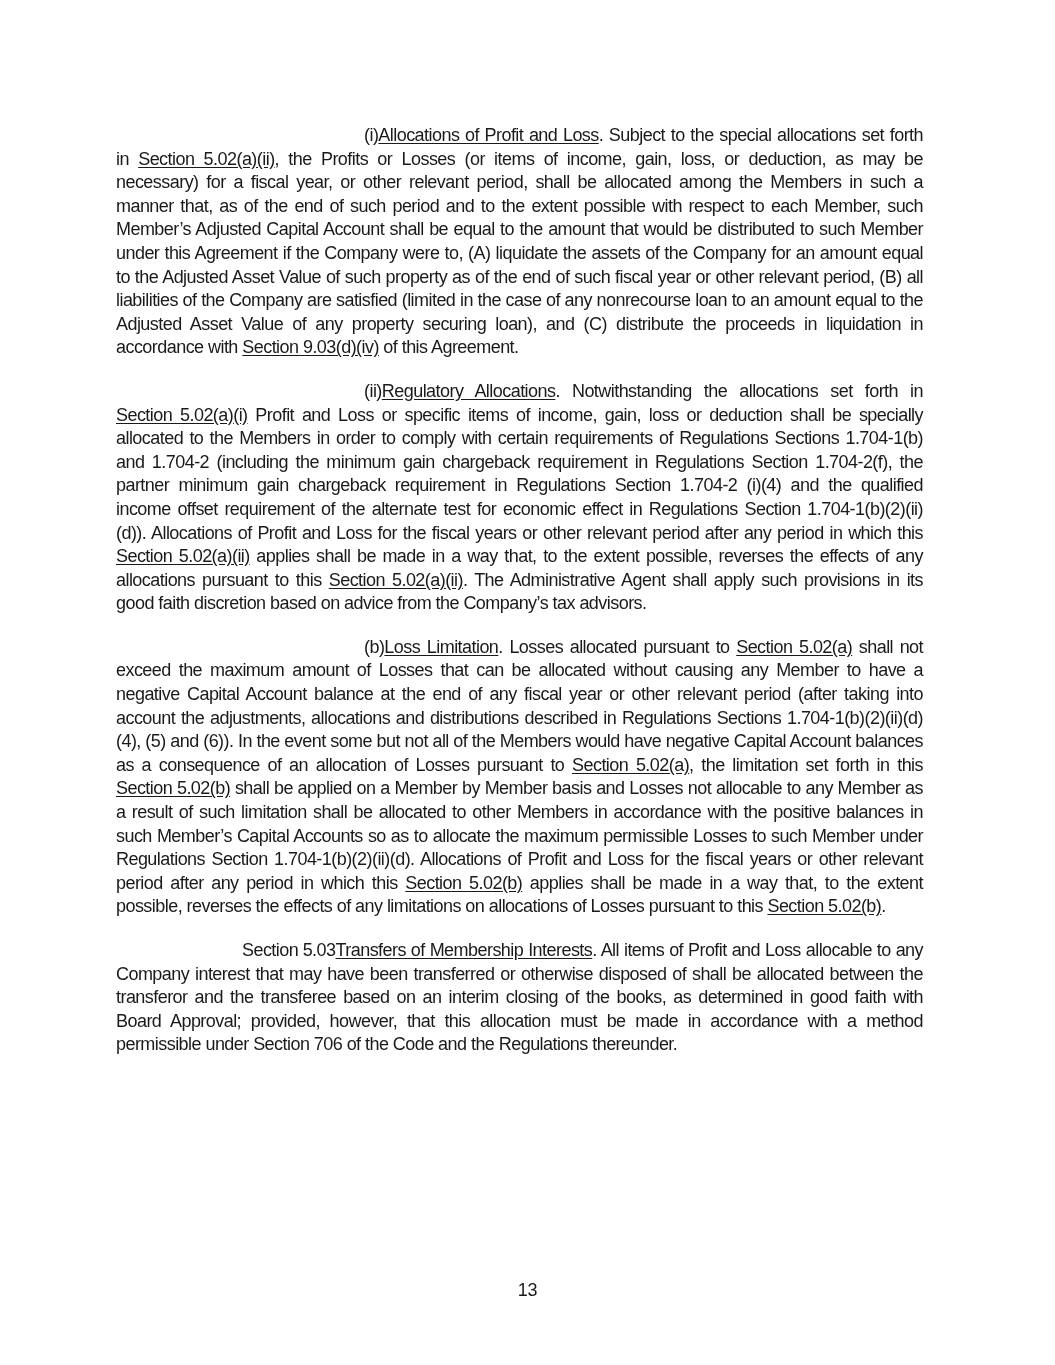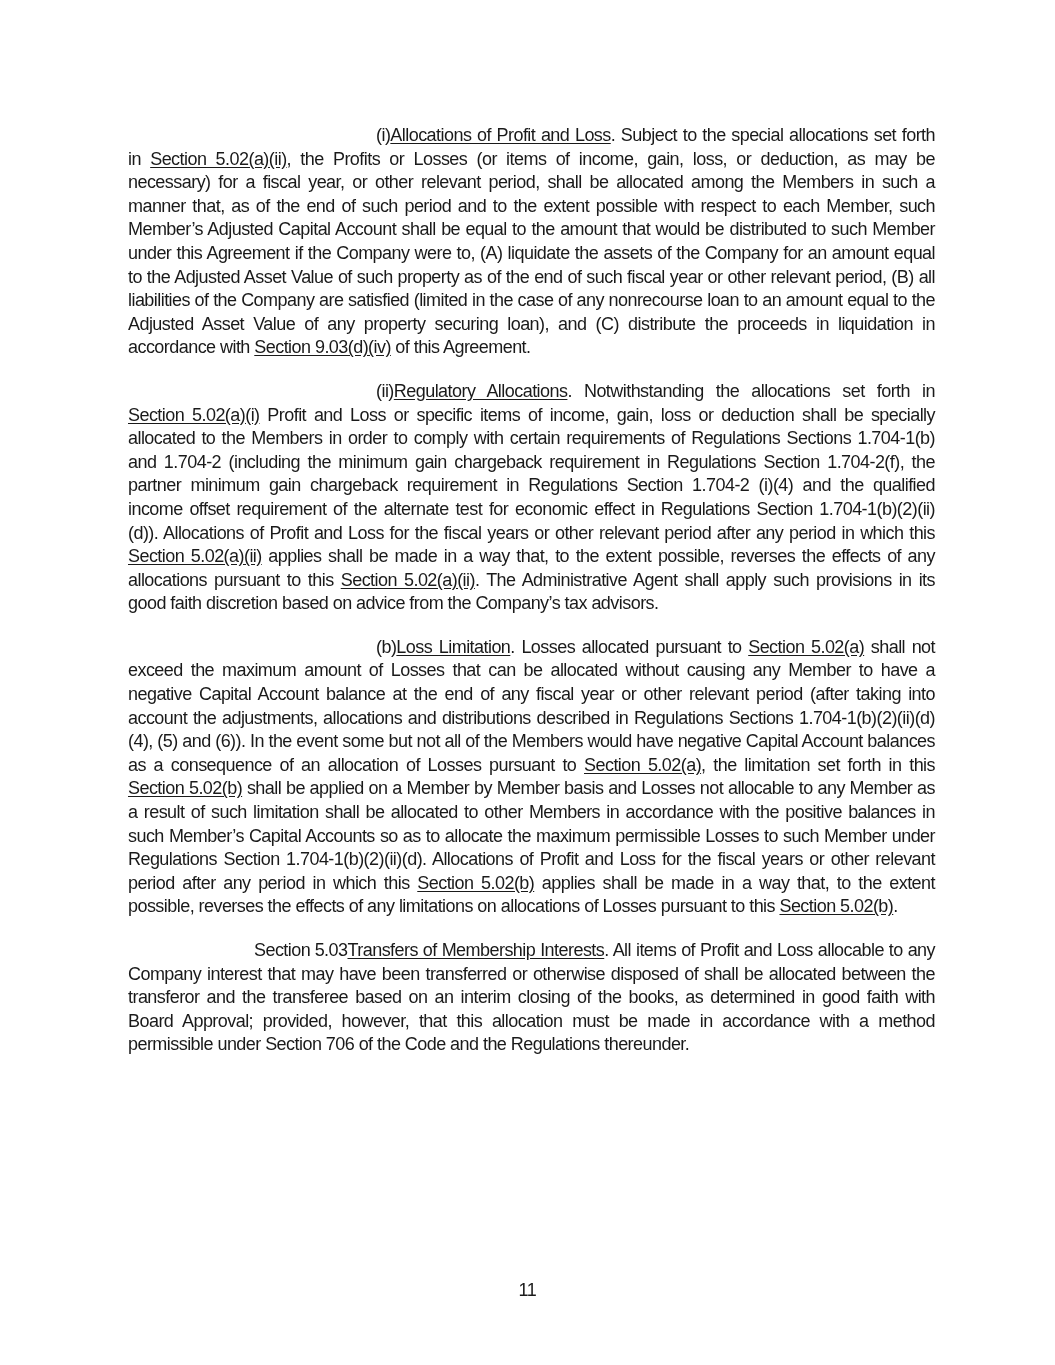--- a/index.html
+++ b/index.html
@@ -1,20 +1,20 @@
 <!DOCTYPE html>
 <html><head>
 <meta charset="utf-8">
 <style>
   html, body { margin: 0; padding: 0; background: #ffffff; }
   body {
     width: 1055px; height: 1365px; position: relative; overflow: hidden;
     font-family: "Liberation Sans", sans-serif; color: #1a1a1a;
   }
-  .page { position: absolute; left: 128px; top: 124px; width: 807px; }
+  .page { position: absolute; left: 116px; top: 124px; width: 807px; }
   .para {
     margin: 0 0 20px 0;
     font-size: 18px; line-height: 23.6px;
     text-align: justify; letter-spacing: -0.55px; word-spacing: 0px;
     font-stretch: condensed;
     transform-origin: left top;
   }
   .para.lvl2 { text-indent: 124px; }
   .para.lvl1 { text-indent: 63px; }
   .num { display: inline-block; min-width: 63px; }
@@ -36,13 +36,13 @@
     <span class="num">(ii)</span><span class="u">Regulatory Allocations</span><span class="body"><span>. Notwithstanding the allocations set forth in </span><span class="u">Section 5.02(a)(i)</span><span> Profit and Loss or specific items of income, gain, loss or deduction shall be specially allocated to the Members in order to comply with certain requirements of Regulations Sections 1.704-1(b) and 1.704-2 (including the minimum gain chargeback requirement in Regulations Section 1.704-2(f), the partner minimum gain chargeback requirement in Regulations Section 1.704-2 (i)(4) and the qualified income offset requirement of the alternate test for economic effect in Regulations Section 1.704-1(b)(2)(ii)(d)). Allocations of Profit and Loss for the fiscal years or other relevant period after any period in which this </span><span class="u">Section 5.02(a)(ii)</span><span> applies shall be made in a way that, to the extent possible, reverses the effects of any allocations pursuant to this </span><span class="u">Section 5.02(a)(ii)</span><span>. The Administrative Agent shall apply such provisions in its good faith discretion based on advice from the Company’s tax advisors.</span></span>
   </p>
   <p class="para lvl2">
     <span class="num">(b)</span><span class="u">Loss Limitation</span><span class="body"><span>. Losses allocated pursuant to </span><span class="u">Section 5.02(a)</span><span> shall not exceed the maximum amount of Losses that can be allocated without causing any Member to have a negative Capital Account balance at the end of any fiscal year or other relevant period (after taking into account the adjustments, allocations and distributions described in Regulations Sections 1.704-1(b)(2)(ii)(d)(4), (5) and (6)). In the event some but not all of the Members would have negative Capital Account balances as a consequence of an allocation of Losses pursuant to </span><span class="u">Section 5.02(a)</span><span>, the limitation set forth in this </span><span class="u">Section 5.02(b)</span><span> shall be applied on a Member by Member basis and Losses not allocable to any Member as a result of such limitation shall be allocated to other Members in accordance with the positive balances in such Member’s Capital Accounts so as to allocate the maximum permissible Losses to such Member under Regulations Section 1.704-1(b)(2)(ii)(d). Allocations of Profit and Loss for the fiscal years or other relevant period after any period in which this </span><span class="u">Section 5.02(b)</span><span> applies shall be made in a way that, to the extent possible, reverses the effects of any limitations on allocations of Losses pursuant to this </span><span class="u">Section 5.02(b)</span><span>.</span></span>
   </p>
   <p class="para lvl1">
     <span class="num sec">Section 5.03</span><span class="u">Transfers of Membership Interests</span><span class="body"><span>. All items of Profit and Loss allocable to any Company interest that may have been transferred or otherwise disposed of shall be allocated between the transferor and the transferee based on an interim closing of the books, as determined in good faith with Board Approval; provided, however, that this allocation must be made in accordance with a method permissible under Section 706 of the Code and the Regulations thereunder.</span></span>
   </p>
 </div>
 
-<div class="page-number">11</div>
+<div class="page-number">13</div>
 
 </body></html>

